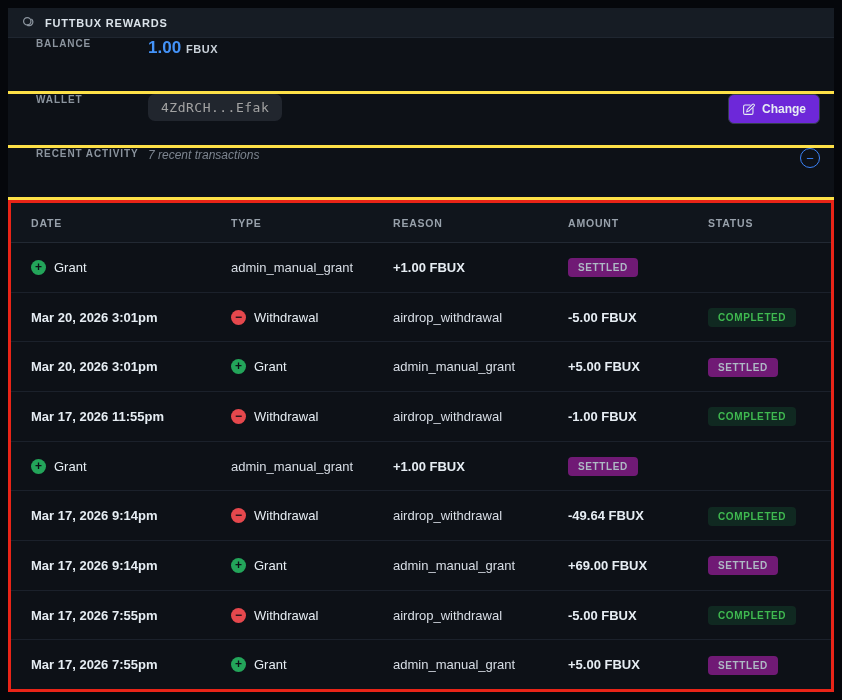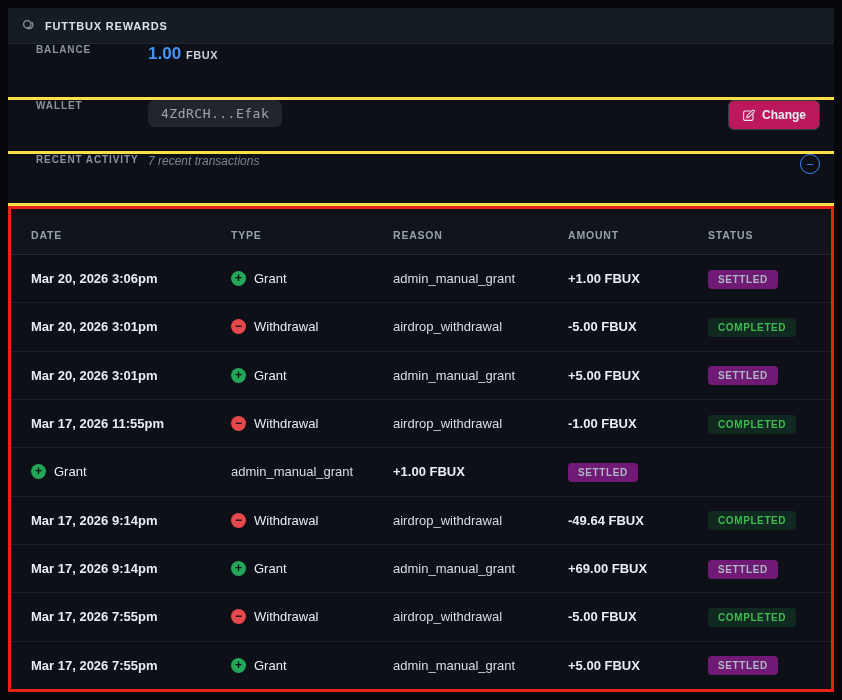--- a/index.html
+++ b/index.html
@@ -11,21 +11,21 @@
     overflow: hidden;
   }
   .panel {
     position: absolute;
     left: 8px; top: 8px; right: 8px; bottom: 8px;
     background: #0d1117;
     display: flex;
     flex-direction: column;
   }
   .panel-header {
-    height: 36px;
+    height: 30px;
     background: #161c24;
     display: flex;
     align-items: center;
     gap: 9px;
     padding: 3px 14px;
     border-bottom: 1px solid #1f2630;
     flex: 0 0 auto;
   }
   .panel-title {
     font-size: 11px;
@@ -77,21 +77,21 @@
     background: #21262e;
     border-radius: 7px;
     padding: 6px 13px;
     letter-spacing: 0.5px;
   }
   .change-btn {
     margin-left: auto;
     display: flex;
     align-items: center;
     gap: 7px;
-    background: #be185d;
+    background: #6d28d9;
     border: 1px solid #343e4b;
     border-radius: 6px;
     color: #e6edf3;
     font-size: 12px;
     font-weight: bold;
     padding: 7px 13px;
     cursor: pointer;
     font-family: "Liberation Sans", sans-serif;
   }
   .activity-summary {
@@ -122,21 +122,20 @@
   .tx-grid-row {
     display: grid;
     grid-template-columns: 200px 162px 175px 140px 1fr;
     align-items: center;
     padding-left: 20px;
   }
   .tx-header {
     flex: 0 0 40px;
     background: #10151c;
     border-bottom: 1px solid #222933;
-    margin-top: 6px;
   }
   .tx-header .col-label {
     font-size: 10.5px;
     font-weight: bold;
     letter-spacing: 0.8px;
     color: #98a1ab;
     text-transform: uppercase;
   }
   .tx-body {
     flex: 1 1 auto;
@@ -224,21 +223,20 @@
   <div class="table-wrapper">
     <div class="tx-grid-row tx-header">
       <span class="col-label">DATE</span>
       <span class="col-label">TYPE</span>
       <span class="col-label">REASON</span>
       <span class="col-label">AMOUNT</span>
       <span class="col-label">STATUS</span>
     </div>
     <div class="tx-body">
   <div class="tx-grid-row tx-row">
-    <span class="cell-date">Mar 20, 2026 3:06pm</span>
     <span class="cell-type">
       <span class="type-icon icon-grant">+</span>
       <span>Grant</span>
     </span>
     <span class="cell-reason">admin_manual_grant</span>
     <span class="cell-amount">+1.00 FBUX</span>
     <span><span class="badge badge-settled">SETTLED</span></span>
   </div>
 
   <div class="tx-grid-row tx-row">

